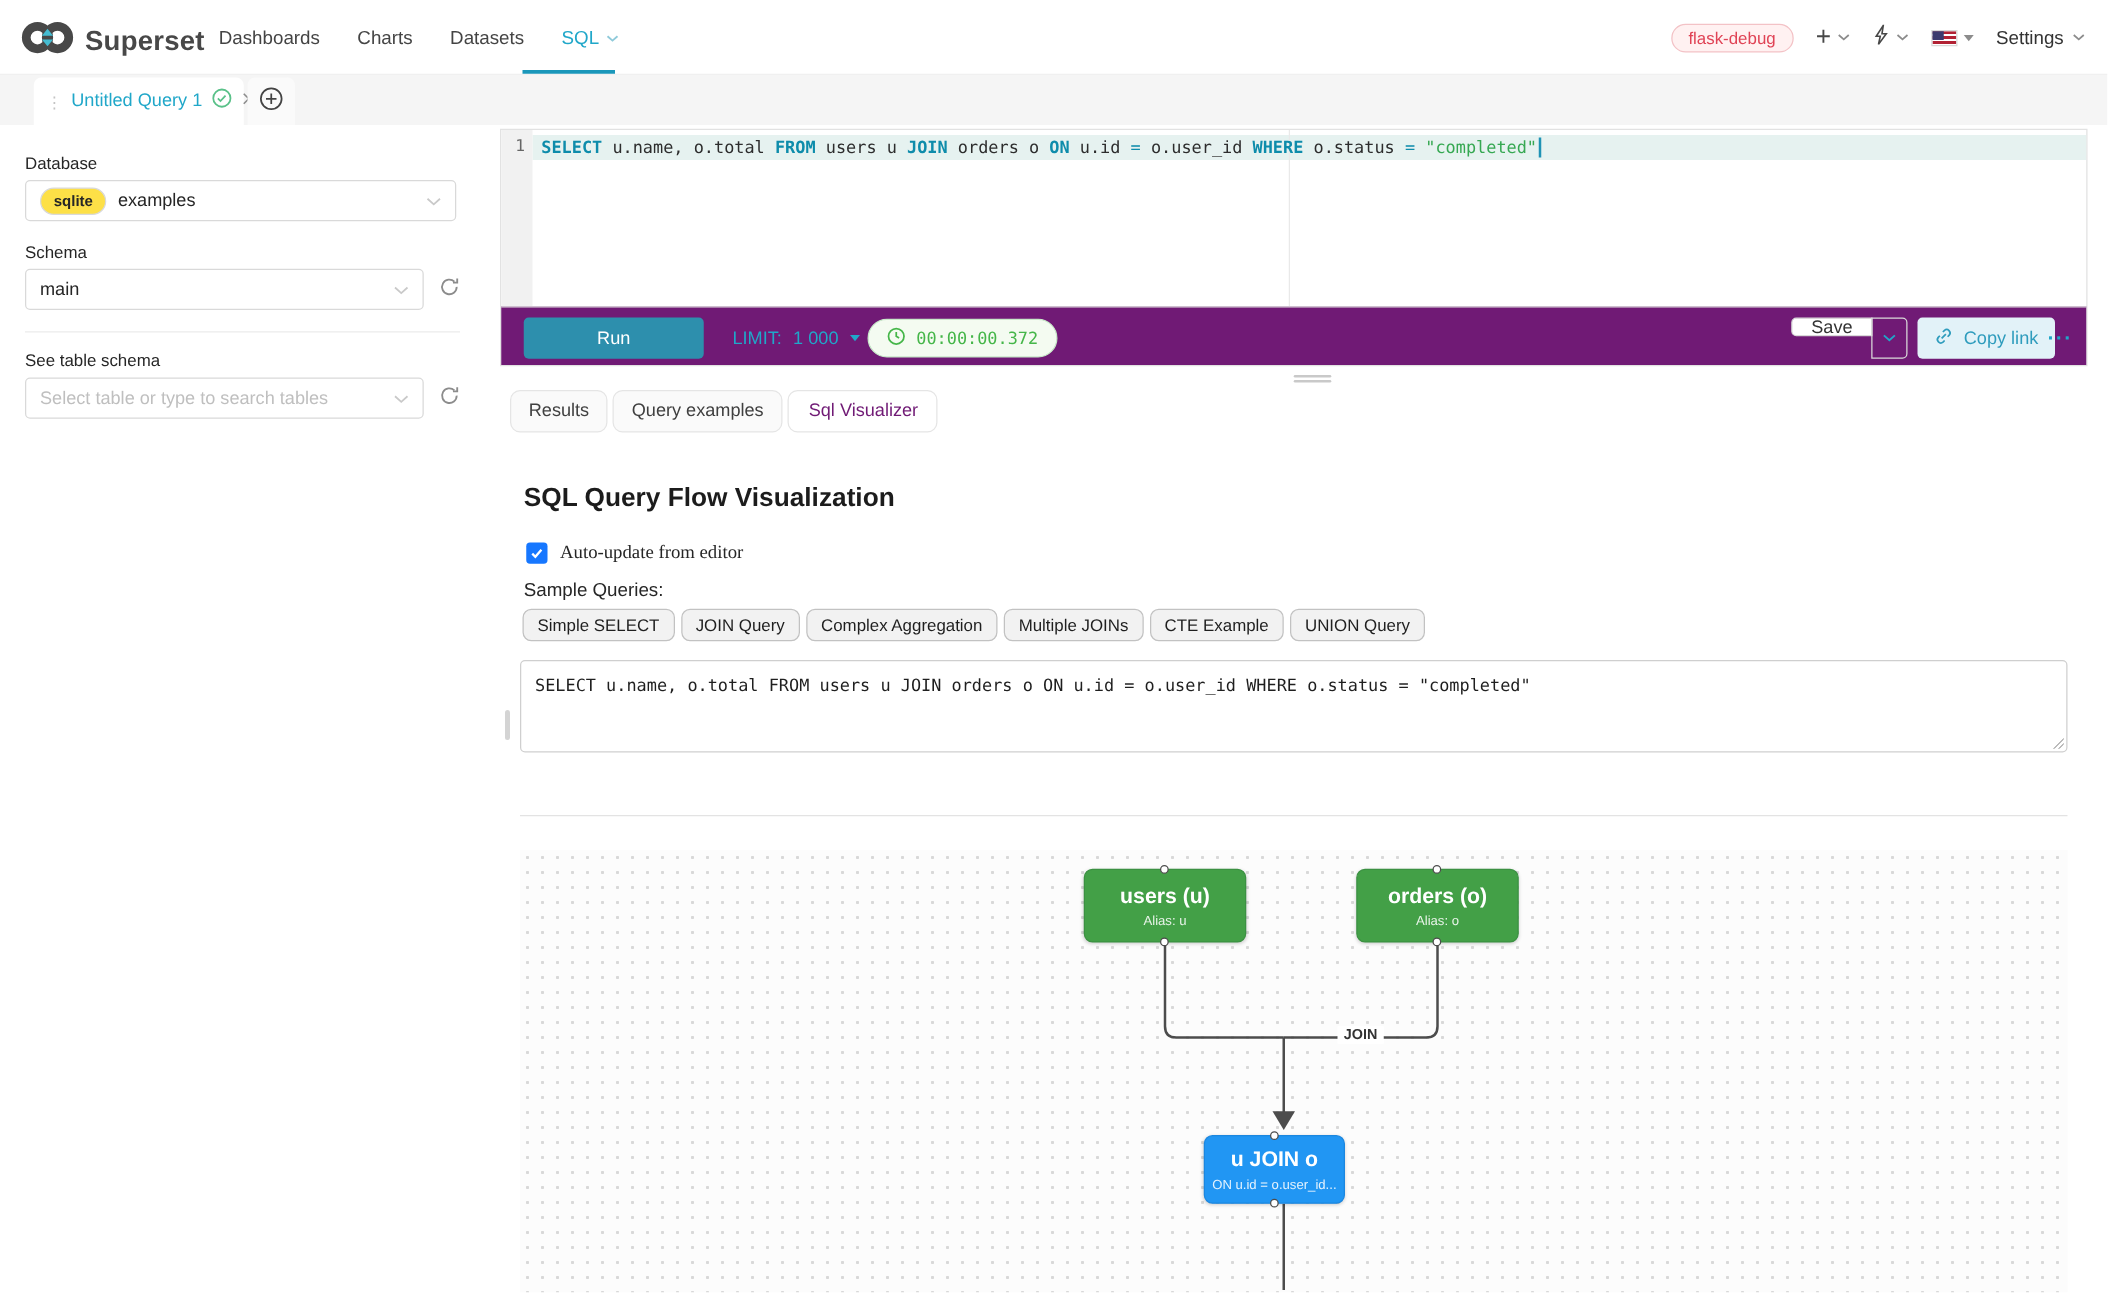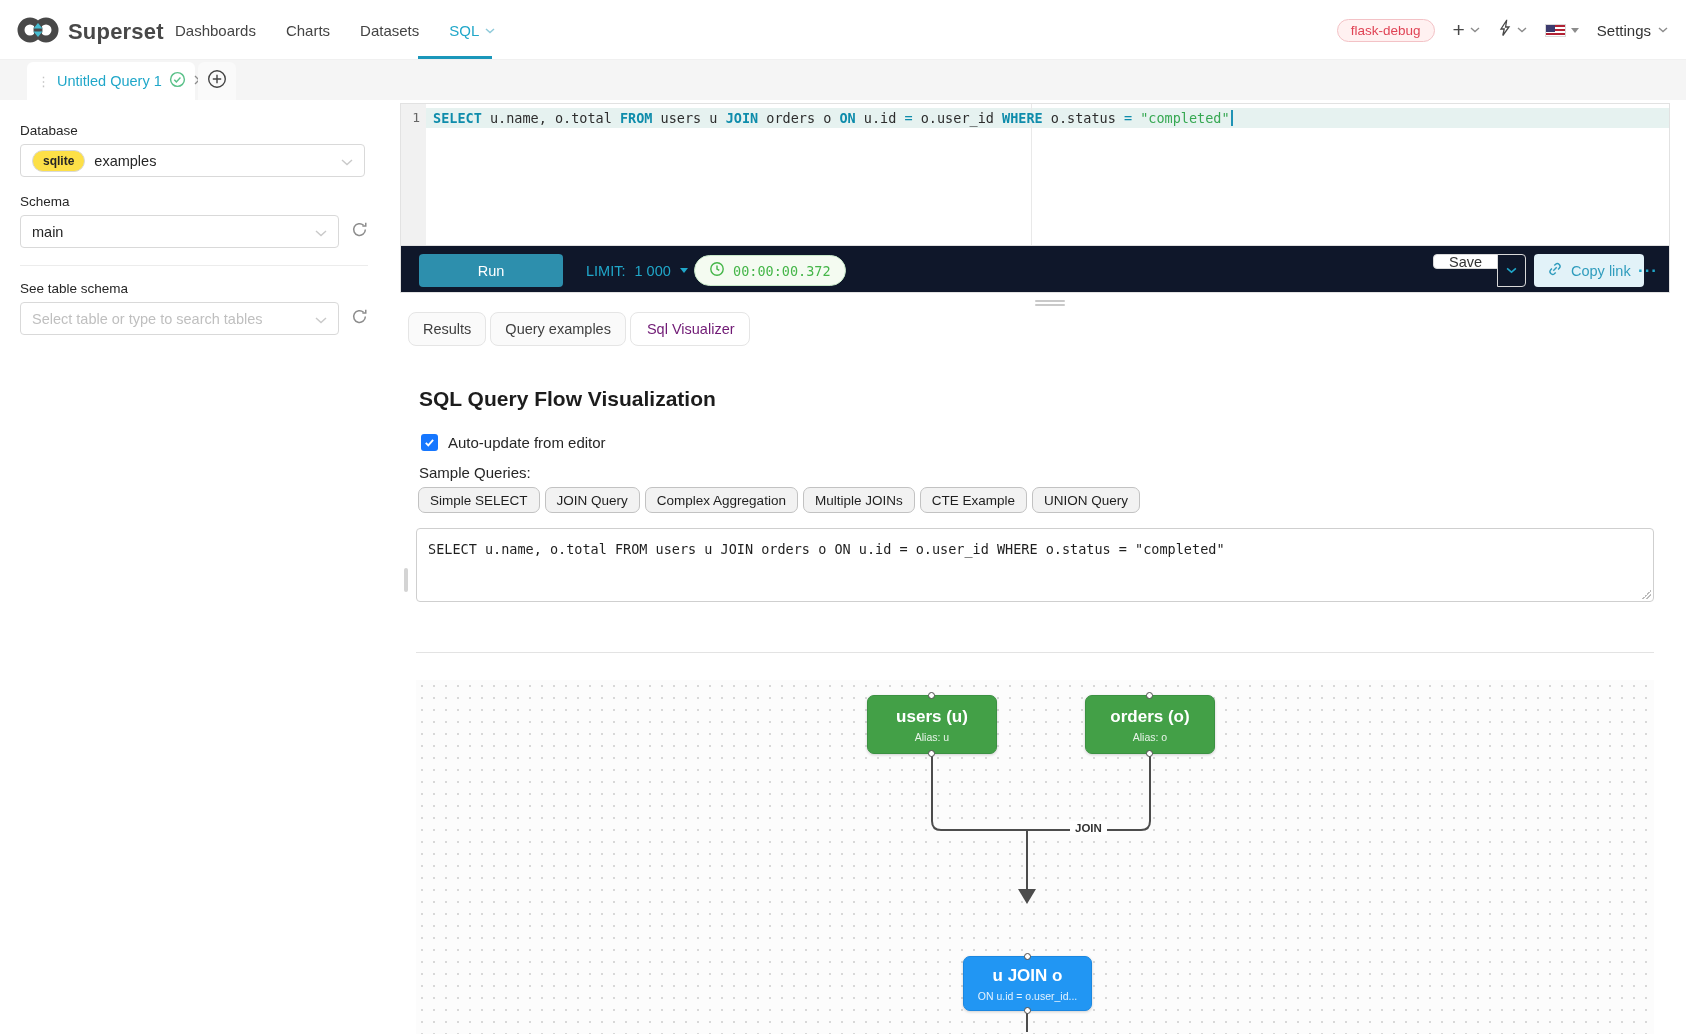--- a/index.html
+++ b/index.html
@@ -58,21 +58,21 @@
      font-family:"DejaVu Sans Mono", monospace; font-size:13px; color:#666; text-align:right; padding:6px 6px 0 0; }
   #active-line { position:absolute; left:25px; top:4px; right:0; height:20px; background:#e6f2f0; }
   #code-line { position:absolute; left:32px; top:4px; height:20px; display:flex; align-items:center;
      font-family:"DejaVu Sans Mono", monospace; font-size:13.5px; white-space:pre; }
   .tok-kw { color:#0e8cab; font-weight:bold; }
   .tok-id { color:#2d2d2d; }
   .tok-op { color:#0e8cab; }
   .tok-str { color:#36a852; }
   #cursor { width:2px; height:16px; background:#1f93b5; margin-left:1px; }
   #print-margin { position:absolute; left:630px; top:0; width:1px; height:141px; background:#e9e9e9; }
-  #ed-toolbar { position:absolute; left:0; top:141px; right:0; bottom:0; border-top:1px solid #e2e2e2; background:#0f172a; }
+  #ed-toolbar { position:absolute; left:0; top:141px; right:0; bottom:0; border-top:1px solid #e2e2e2; background:#701a75; }
   #run-btn { position:absolute; left:18px; top:8px; width:144px; height:33px; border-radius:4px; background:#2d8fad;
      color:#fff; font-size:14.5px; display:flex; align-items:center; justify-content:center; cursor:pointer; }
   #limit { position:absolute; left:185px; top:8px; height:33px; display:flex; align-items:center; gap:9px;
      color:#20a7c9; font-size:14.5px; cursor:pointer; }
   #limit .caret-down { border-top-color:#20a7c9; }
   #timer { position:absolute; left:293px; top:9px; height:31px; border-radius:16px; border:1px solid #c8e8c9;
      background:#f4fbf1; padding:0 14px; display:flex; align-items:center; gap:8px;
      font-family:"DejaVu Sans Mono", monospace; font-size:13.5px; color:#45b649; }
   #save-btn { position:absolute; left:1032px; top:8px; width:65px; height:15px; border:1px solid #d9d9d9;
      border-radius:4px 0 0 4px; background:#fff; font-size:14.5px; color:#333;
@@ -89,21 +89,21 @@
   #pane-grip i { display:block; height:1.5px; background:#c9c9c9; margin-bottom:2.5px; border-radius:1px; }
 
   
   #south-tabs { position:absolute; left:408px; top:312px; display:flex; gap:4px;justify-content:flex-end; }
   .stab { height:34px; line-height:32px; padding:0 14px; border:1px solid #e5e5e5; border-radius:8px;
      background:#fafafa; font-size:14.5px; color:#404040; cursor:pointer; }
   .stab.active { background:#fff; color:#701a75;padding-left:16px; }
 
   
   #viz-title { position:absolute; left:419px; top:387px; font-size:21px; font-weight:bold; color:#1c1c1c; }
-  #auto-row { position:absolute; left:421px; top:434px; display:flex; align-items:center; gap:10px; cursor:pointer; }
+  #auto-row { position:absolute; left:421px; top:434px; display:flex; align-items:center; gap:10px; cursor:pointer;font-family:Liberation Serif, serif; }
   #checkbox { width:17px; height:17px; border-radius:3px; background:#1677ff; display:flex; align-items:center; justify-content:center; }
   #auto-row .lbl { font-size:15px; color:#262626; }
   #sample-label { position:absolute; left:419px; top:464px; font-size:15px; color:#262626; }
   #sample-row { position:absolute; left:418px; top:487px; display:flex; gap:5px; }
   .sample-btn { height:26px; padding:0 11px; border:1px solid #c2c2c2; border-radius:7px; background:#f2f2f2;
      font-size:13.5px; color:#1f1f1f; display:flex; align-items:center; cursor:pointer; }
   #query-area { position:absolute; left:416px; top:528px; width:1238px; height:74px; border:1px solid #cfcfcf;
      border-radius:4px; background:#fff; padding:12px 11px; font-family:"DejaVu Sans Mono", monospace;
      font-size:13.5px; color:#1f1f1f; white-space:pre-wrap; }
   #query-area::after { content:""; position:absolute; right:2px; bottom:2px; width:9px; height:9px;
@@ -347,21 +347,21 @@
         <div class="t">users (u)</div>
         <div class="s">Alias: u</div>
         <span class="handle bottom"></span>
       </div>
       <div class="flow-node" style="left: 669px; top: 15px; width: 130px; height: 59px; background: rgb(67, 160, 71); border: 1px solid rgb(59, 145, 66);">
         <span class="handle top"></span>
         <div class="t">orders (o)</div>
         <div class="s">Alias: o</div>
         <span class="handle bottom"></span>
       </div>
-      <div class="flow-node" style="left: 547px; top: 228px; width: 129px; height: 55px; background: rgb(33, 150, 243); border: 1px solid rgb(27, 135, 224); margin-top: 48px;">
+      <div class="flow-node" style="left: 547px; top: 228px; width: 113px; height: 55px; background: rgb(33, 150, 243); border: 1px solid rgb(27, 135, 224);">
         <span class="handle top"></span>
         <div class="t">u JOIN o</div>
         <div class="s">ON u.id = o.user_id...</div>
         <span class="handle bottom"></span>
       </div>
     </div>
 
 </div>
 
 </body></html>

